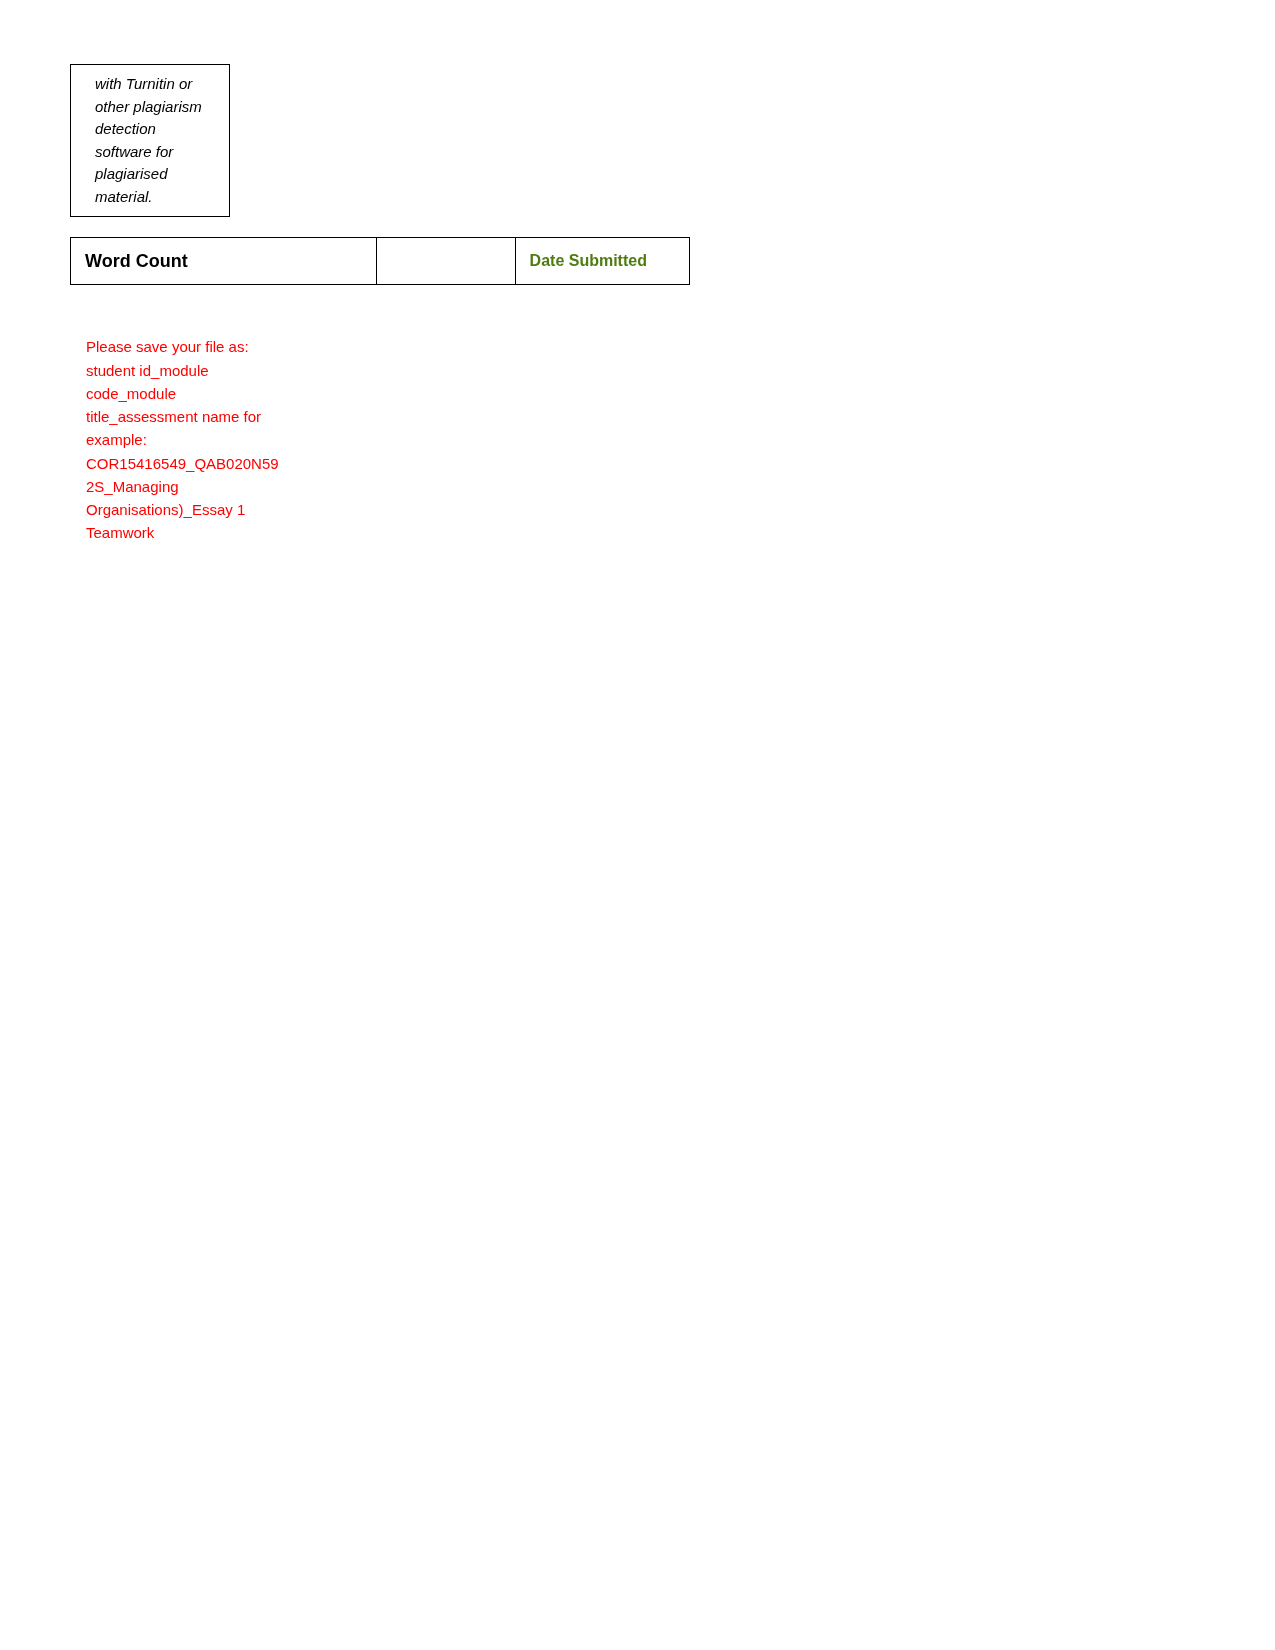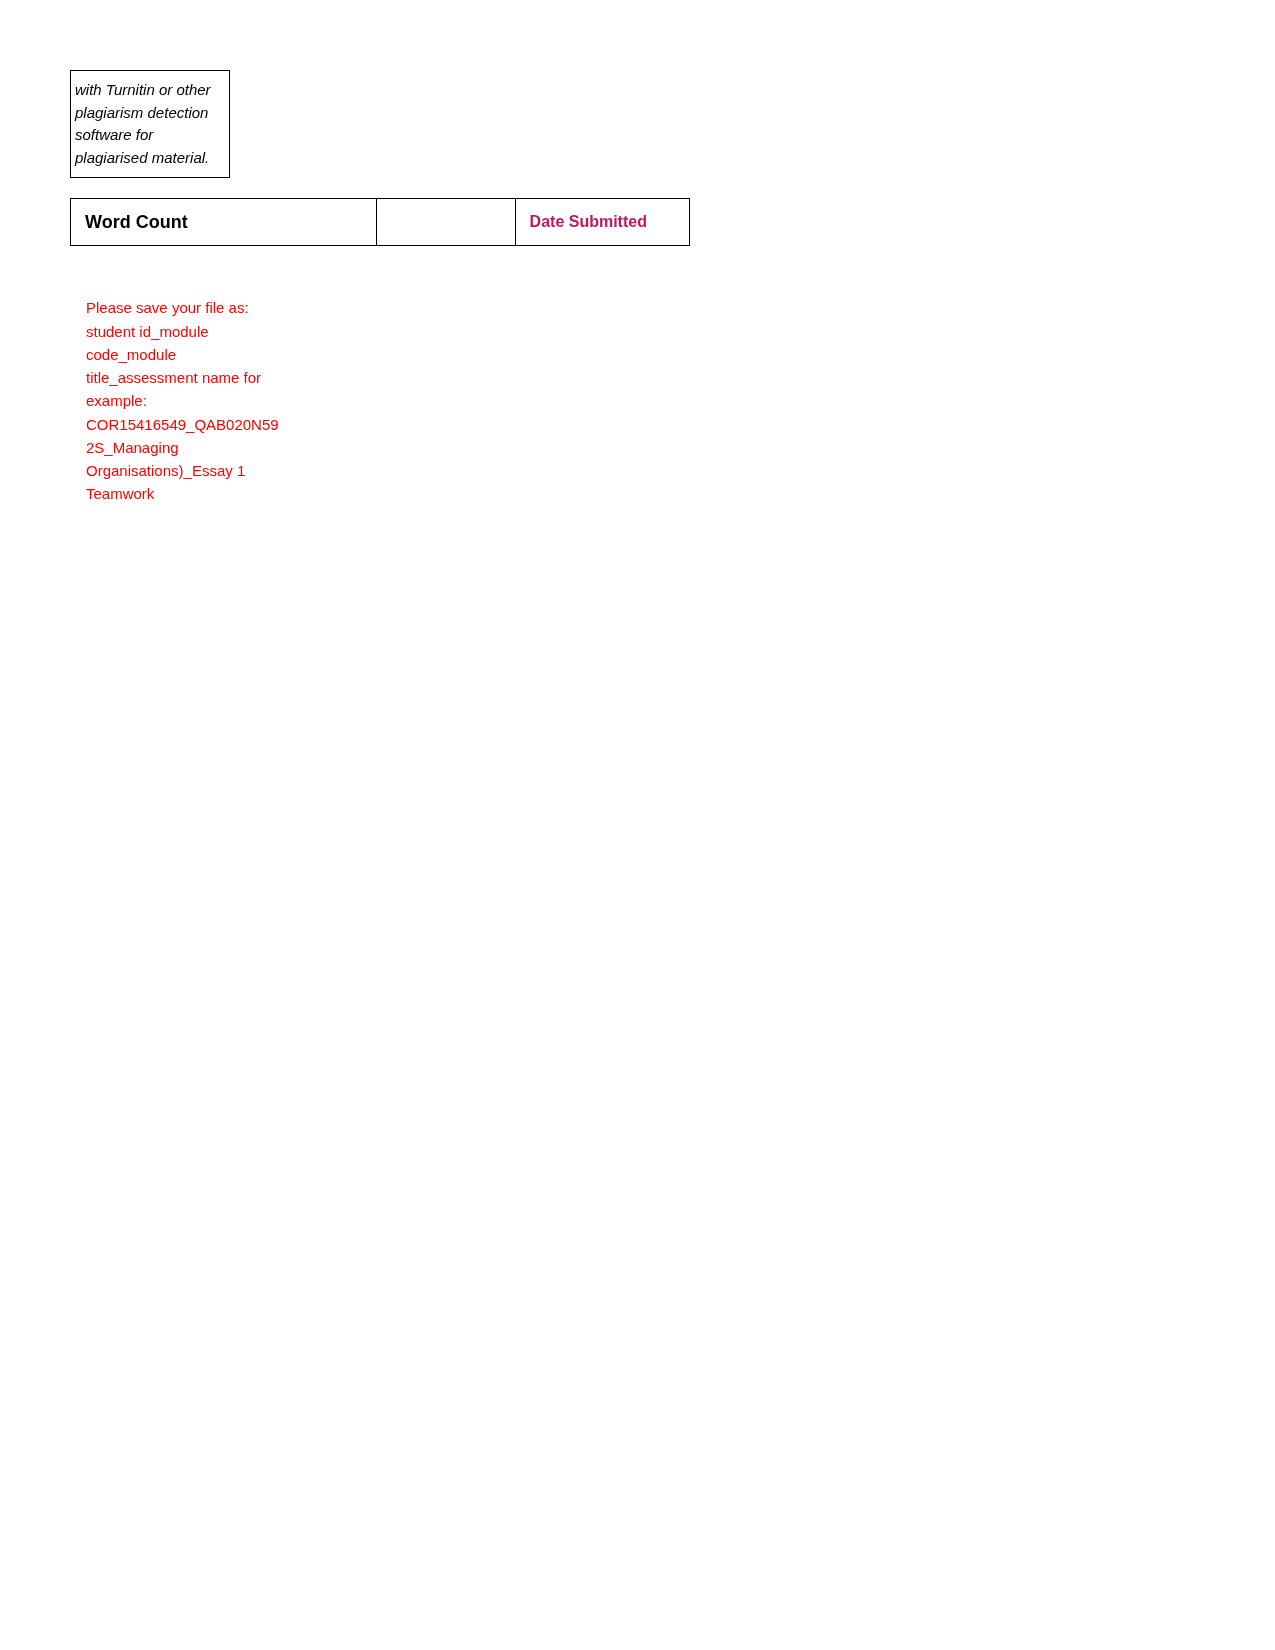--- a/index.html
+++ b/index.html
@@ -12,22 +12,22 @@
       width: 1275px;
       min-height: 1650px;
       background: #ffffff;
       font-family: Arial, sans-serif;
       padding: 40px 50px;
     }
 
     .top-box {
       border: 1.5px solid #000;
       width: 160px;
-      padding: 8px 4px;
-      margin-top: 30px;
+      padding: 8px 24px;
+      margin-top: 24px;
       margin-left: 20px;
     }
 
     .top-box p {
       font-style: italic;
       font-size: 15px;
       line-height: 1.5;
       color: #000;
       word-break: break-word;
     }
@@ -65,21 +65,21 @@
       border-left: none;
       width: 190px;
       padding: 12px 14px;
       display: flex;
       align-items: center;
     }
 
     .cell-date-submitted span {
       font-weight: bold;
       font-size: 16px;
-      color: #be185d;
+      color: #4d7c0f;
       line-height: 1.4;
     }
 
     .red-text-block {
       margin-top: 50px;
       margin-left: 36px;
       width: 200px;
     }
 
     .red-text-block p {

